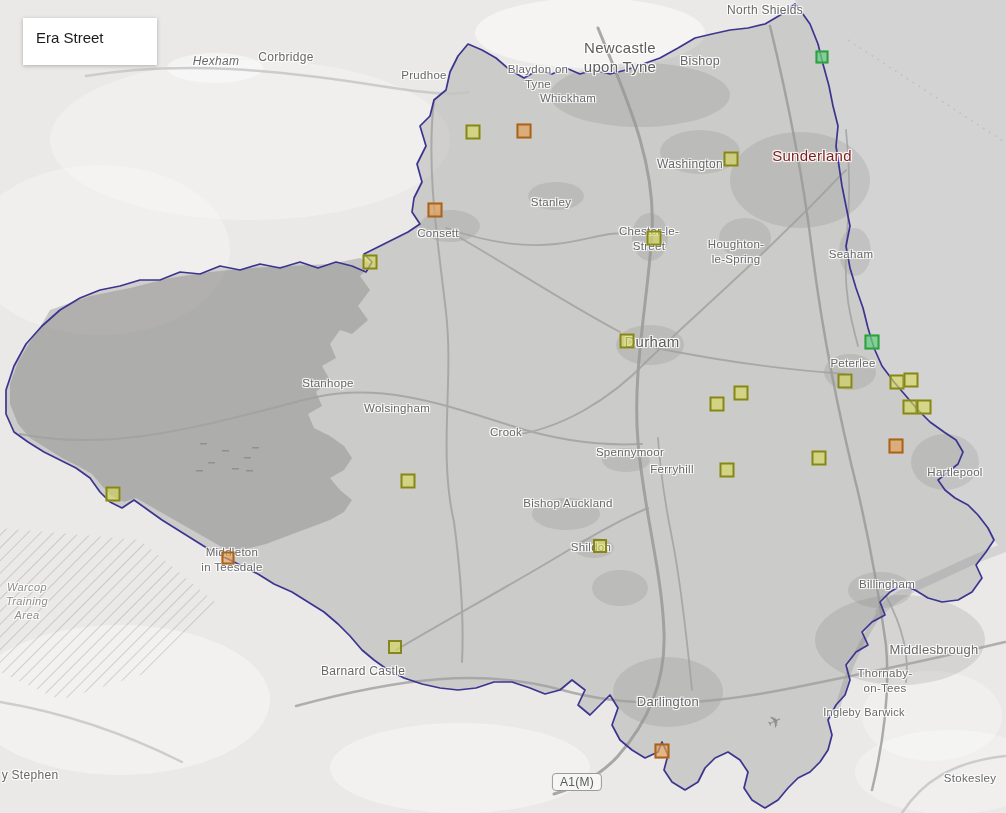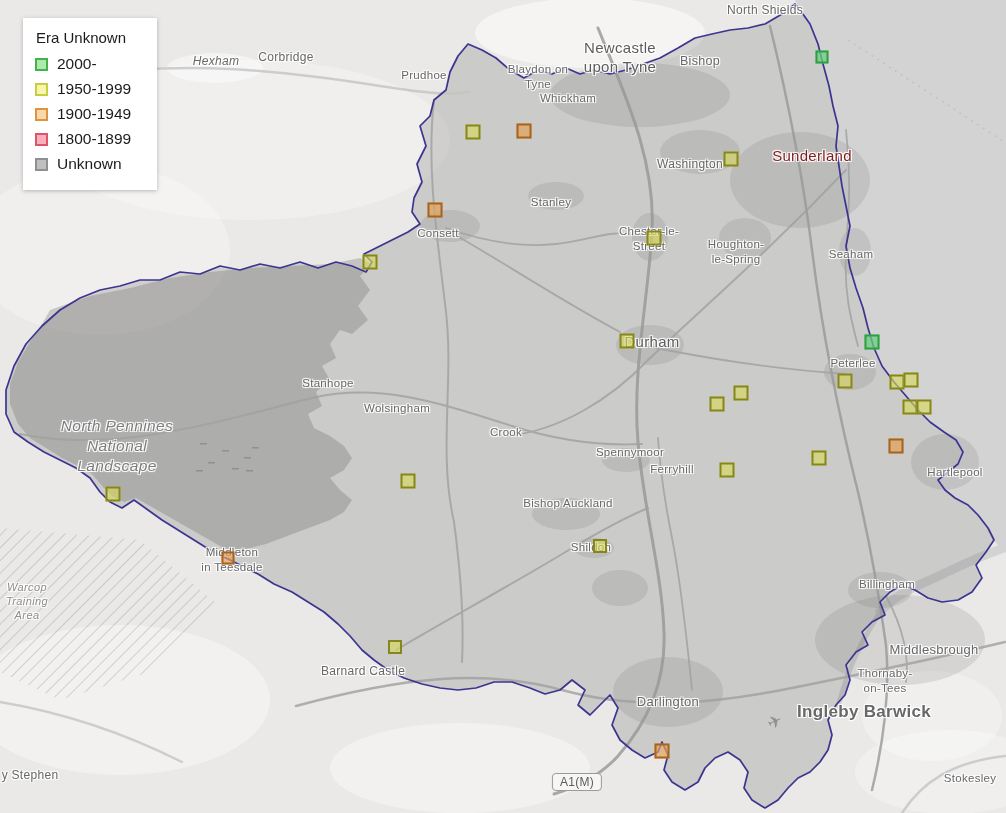--- a/index.html
+++ b/index.html
@@ -156,33 +156,30 @@
       <div class="map-label" style="left: 652px; top: 342px; font-size: 15px; color: rgb(92, 92, 92);">Durham</div>
       <div class="map-label" style="left: 853px; top: 363px; font-size: 11.5px;">Peterlee</div>
       <div class="map-label" style="left: 296px; top: 383px; font-size: 11.5px; margin-left: 32px;">Stanhope</div>
       <div class="map-label" style="left: 397px; top: 408px; font-size: 11.5px;">Wolsingham</div>
       <div class="map-label" style="left: 506px; top: 432px; font-size: 11.5px;">Crook</div>
       <div class="map-label" style="left: 630px; top: 452px; font-size: 11.5px;">Spennymoor</div>
       <div class="map-label" style="left: 672px; top: 469px; font-size: 11.5px;">Ferryhill</div>
       <div class="map-label" style="left: 955px; top: 472px; font-size: 11.5px;">Hartlepool</div>
       <div class="map-label" style="left: 568px; top: 503px; font-size: 11.5px;">Bishop Auckland</div>
       <div class="map-label" style="left: 591px; top: 547px; font-size: 11.5px;">Shildon</div>
-      <div class="map-label italic" style="left: 117px; top: 446px; font-size: 15.5px; color: rgb(125, 125, 125);">North Pennines
-National
-Landscape</div>
       <div class="map-label italic" style="left: 27px; top: 601px; font-size: 11px; color: rgb(141, 141, 141);">Warcop
 Training
 Area</div>
       <div class="map-label" style="left: 232px; top: 560px; font-size: 11.5px;">Middleton
 in Teesdale</div>
       <div class="map-label" style="left: 887px; top: 584px; font-size: 11.5px;">Billingham</div>
       <div class="map-label" style="left: 934px; top: 628px; font-size: 13px; margin-top: 22px;">Middlesbrough</div>
       <div class="map-label" style="left: 885px; top: 681px; font-size: 11.5px;">Thornaby-
 on-Tees</div>
-      <div class="map-label" style="left: 864px; top: 712px; font-size: 17px; font-weight: bold;">Ingleby Barwick</div>
+      <div class="map-label" style="left: 864px; top: 712px; font-size: 11px;">Ingleby Barwick</div>
       <div class="map-label" style="left: 363px; top: 672px; font-size: 12px;">Barnard Castle</div>
       <div class="map-label" style="left: 668px; top: 702px; font-size: 13px;">Darlington</div>
       <div class="map-label" style="left: 970px; top: 778px; font-size: 11.5px;">Stokesley</div>
       <div class="map-label" style="left: 30px; top: 776px; font-size: 12px;">y Stephen</div>
     </div>
 
   <div id="markers-layer">
       <div class="marker" style="left: 822px; top: 57px; width: 13px; height: 13px; background: rgba(105, 205, 125, 0.75); border-color: rgb(47, 158, 68);"></div>
       <div class="marker" style="left: 473px; top: 132px; width: 15px; height: 15px; background: rgba(214, 215, 94, 0.65); border-color: rgb(134, 134, 31);"></div>
       <div class="marker" style="left: 524px; top: 131px; width: 15px; height: 15px; background: rgba(224, 160, 90, 0.7); border-color: rgb(168, 100, 30);"></div>
@@ -208,38 +205,16 @@
       <div class="marker" style="left: 395px; top: 647px; width: 14px; height: 14px; background: rgba(214, 215, 94, 0.65); border-color: rgb(134, 134, 31);"></div>
       <div class="marker" style="left: 600px; top: 546px; width: 14px; height: 14px; background: rgba(214, 215, 94, 0.65); border-color: rgb(134, 134, 31);"></div>
       <div class="marker" style="left: 662px; top: 751px; width: 15px; height: 15px; background: rgba(224, 160, 90, 0.7); border-color: rgb(168, 100, 30);"></div>
     </div>
 
   <div id="airport">✈</div>
 
   <div id="road-badge">A1(M)</div>
 
   <div id="legend">
-    <div class="legend-title">Era Unknown</div>
-    <div id="legend-items">
-        <div class="legend-item">
-          <span class="legend-swatch" style="background: rgb(174, 234, 168); border-color: rgb(64, 179, 79);"></span>
-          <span class="legend-label">2000-</span>
-        </div>
-        <div class="legend-item">
-          <span class="legend-swatch" style="background: rgb(246, 247, 168); border-color: rgb(201, 204, 71);"></span>
-          <span class="legend-label">1950-1999</span>
-        </div>
-        <div class="legend-item">
-          <span class="legend-swatch" style="background: rgb(248, 217, 171); border-color: rgb(224, 146, 62);"></span>
-          <span class="legend-label">1900-1949</span>
-        </div>
-        <div class="legend-item">
-          <span class="legend-swatch" style="background: rgb(249, 176, 189); border-color: rgb(226, 83, 107);"></span>
-          <span class="legend-label">1800-1899</span>
-        </div>
-        <div class="legend-item">
-          <span class="legend-swatch" style="background: rgb(191, 191, 191); border-color: rgb(144, 144, 144);"></span>
-          <span class="legend-label">Unknown</span>
-        </div>
-      </div>
+    <div class="legend-title">Era Street</div>
   </div>
 
 </div>
 
 </body></html>

